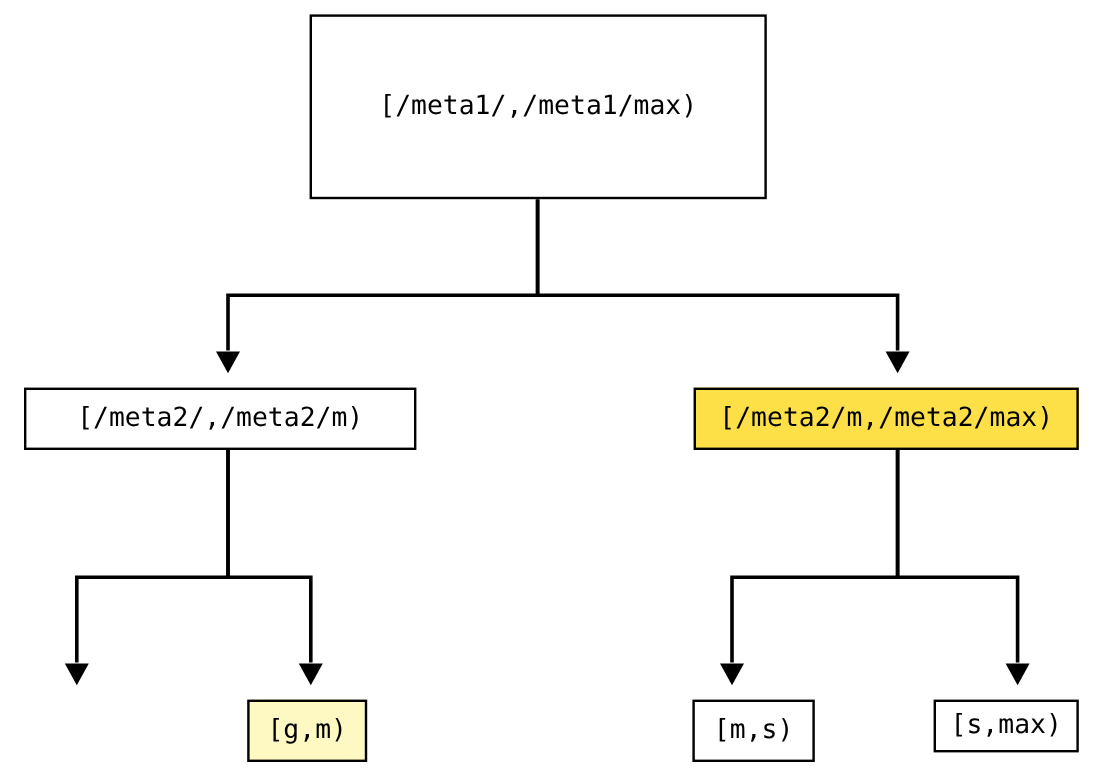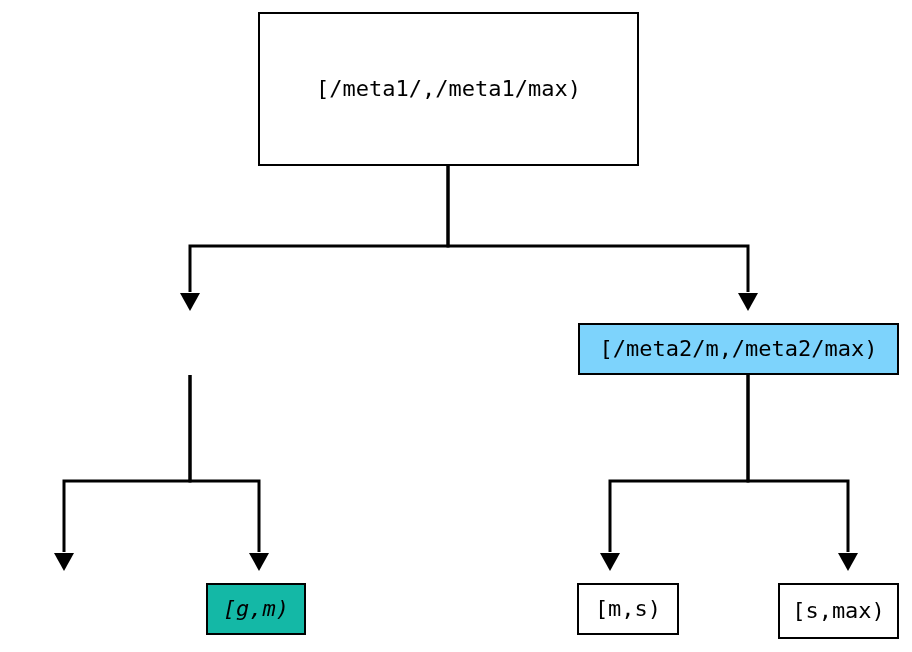--- a/index.html
+++ b/index.html
@@ -82,31 +82,34 @@
     <g>
       <path d="M 748 375 L 748 481 L 848 481 L 848 552" fill="none" stroke="#000000" stroke-width="3"></path>
       <polygon points="838,553 858,553 848,571" fill="#000000"></polygon>
     </g>
   </svg>
 
   <div class="node-box level-root" id="node-root" style="left: 258px; top: 12px; width: 381px; height: 154px; border-color: rgb(0, 0, 0); background: rgb(255, 255, 255); color: rgb(0, 0, 0);">
     <span class="node-label">[/meta1/,/meta1/max)</span>
   </div>
 
+  <div class="node-box level-mid" id="node-mid-left" style="left: 20px; top: 323px; width: 327px; height: 52px; border-color: rgb(0, 0, 0); background: rgb(255, 255, 255); color: rgb(0, 0, 0);">
+    <span class="node-label">[/meta2/,/meta2/m)</span>
+  </div>
 
-  <div class="node-box level-mid" id="node-mid-right" style="left: 578px; top: 323px; width: 321px; height: 52px; border-color: rgb(0, 0, 0); background: #7dd3fc; color: rgb(0, 0, 0);">
+  <div class="node-box level-mid" id="node-mid-right" style="left: 578px; top: 323px; width: 321px; height: 52px; border-color: rgb(0, 0, 0); background: #fde047; color: rgb(0, 0, 0);">
     <span class="node-label">[/meta2/m,/meta2/max)</span>
   </div>
 
 
-  <div class="node-box level-leaf" id="node-leaf-gm" style="left: 206px; top: 583px; width: 100px; height: 52px; border-color: rgb(0, 0, 0); background: #14b8a6; color: rgb(0, 0, 0); font-style: italic;">
+  <div class="node-box level-leaf" id="node-leaf-gm" style="left: 206px; top: 583px; width: 100px; height: 52px; border-color: rgb(0, 0, 0); background: #fef9c3; color: rgb(0, 0, 0);">
     <span class="node-label">[g,m)</span>
   </div>
 
   <div class="node-box level-leaf" id="node-leaf-ms" style="left: 553px; top: 583px; width: 102px; height: 52px; border-color: rgb(0, 0, 0); background: rgb(255, 255, 255); color: rgb(0, 0, 0); margin-left: 24px;">
     <span class="node-label">[m,s)</span>
   </div>
 
-  <div class="node-box level-leaf" id="node-leaf-smax" style="left: 778px; top: 583px; width: 121px; height: 56px; border-color: rgb(0, 0, 0); background: rgb(255, 255, 255); color: rgb(0, 0, 0);">
+  <div class="node-box level-leaf" id="node-leaf-smax" style="left: 778px; top: 583px; width: 121px; height: 44px; border-color: rgb(0, 0, 0); background: rgb(255, 255, 255); color: rgb(0, 0, 0);">
     <span class="node-label">[s,max)</span>
   </div>
 
 </div>
 
 </body></html>

